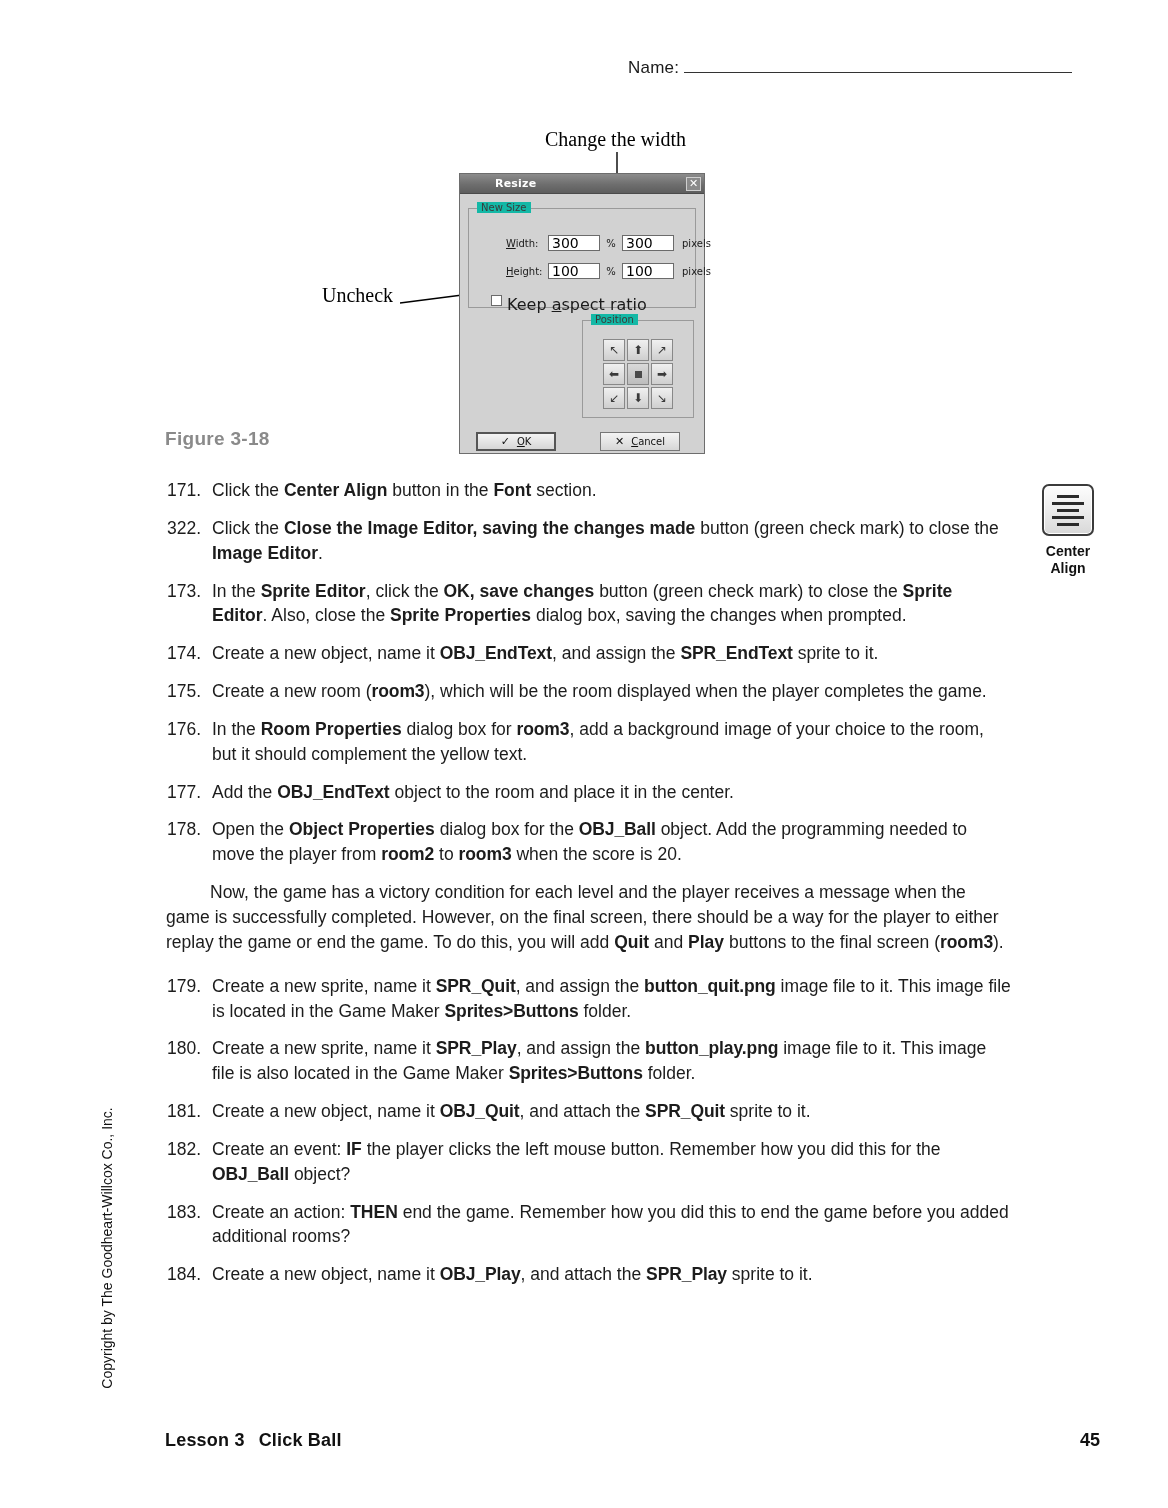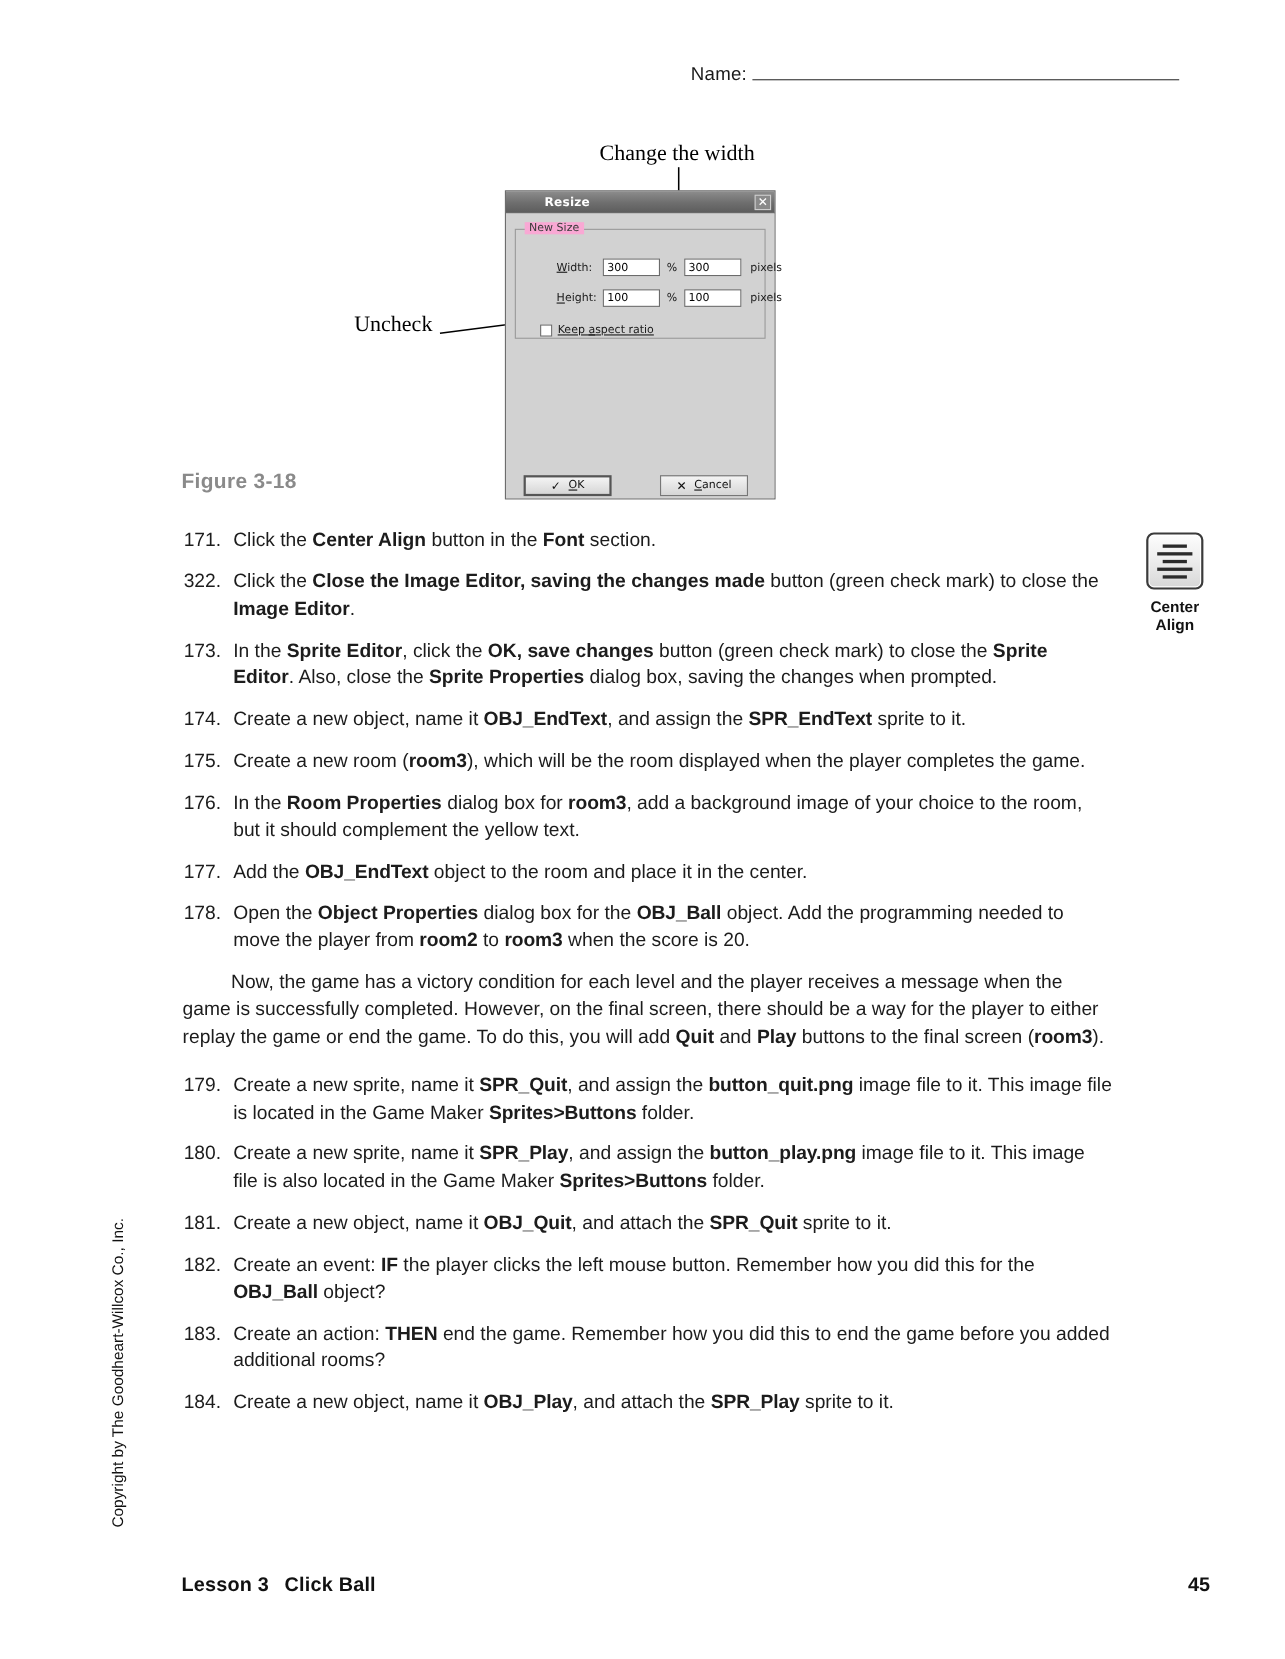--- a/index.html
+++ b/index.html
@@ -102,21 +102,21 @@
   
   .groupbox {
     position: absolute;
     border: 1px solid #9a9a9a;
     box-sizing: border-box;
   }
   .groupbox-label {
     position: absolute;
     top: -7px;
     left: 8px;
-    background: #f9a8d4;
+    background: #14b8a6;
     padding: 0 4px;
     font-size: 10px;
     color: #3a3a3a;
   }
   #group-newsize { left: 8px; top: 14px; width: 228px; height: 100px; }
   #group-position { left: 122px; top: 126px; width: 112px; height: 98px; }
 
   .field-row {
     position: absolute;
     display: flex;
@@ -129,37 +129,36 @@
   #row-height { left: 14px; top: 54px; }
 
   .field-label { width: 42px; }
   .field-label u { text-decoration: underline; }
   .tinput {
     width: 52px;
     height: 16px;
     background: #ffffff;
     border: 1px solid #6b6b6b;
     box-sizing: border-box;
-    font-size: 10px;
+    font-size: 14px;
     color: #000;
     padding: 0 3px;
     line-height: 14px;
     font-family: "DejaVu Sans", sans-serif;
   }
   .pct { width: 22px; text-align: center; }
   .unit { margin-left: 8px; }
 
   .checkrow {
     position: absolute;
     left: 22px; top: 86px;
     display: flex;
     align-items: flex-start;
-    font-size: 10px;
+    font-size: 16px;
     color: #1a1a1a;
-    text-decoration: underline;
   }
   .checkbox {
     width: 11px; height: 11px;
     background: #fff;
     border: 1px solid #6b6b6b;
     margin-right: 5px;
     box-sizing: border-box;
   }
 
   
@@ -372,20 +371,36 @@
         <input class="tinput" type="text" value="100" style="">
         <span class="unit">pixels</span>
       </div>
 
       <div class="checkrow">
         <span class="checkbox"></span>
         <span>Keep <u>a</u>spect ratio</span>
       </div>
     </div>
 
+    <div class="groupbox" id="group-position">
+      <span class="groupbox-label">Position</span>
+      <div class="pos-pad">
+        <div class="pos-btn">↖</div>
+        <div class="pos-btn">⬆</div>
+        <div class="pos-btn">↗</div>
+        <div class="pos-btn">⬅</div>
+        <div class="pos-btn center">
+            <span class="sq"></span>
+          </div>
+        <div class="pos-btn">➡</div>
+        <div class="pos-btn">↙</div>
+        <div class="pos-btn">⬇</div>
+        <div class="pos-btn">↘</div>
+      </div>
+    </div>
 
     <div class="dlg-btn" id="btn-ok">
       <span class="glyph">✓</span>
       <span><u>O</u>K</span>
     </div>
     <div class="dlg-btn" id="btn-cancel">
       <span class="glyph">✕</span>
       <span><u>C</u>ancel</span>
     </div>
 

